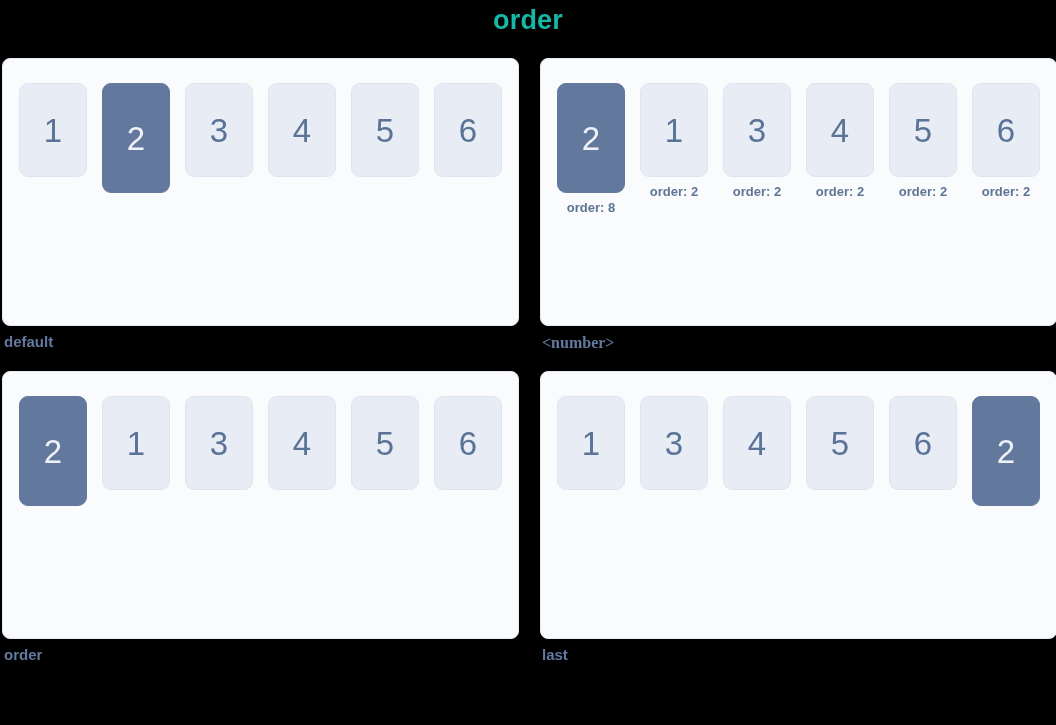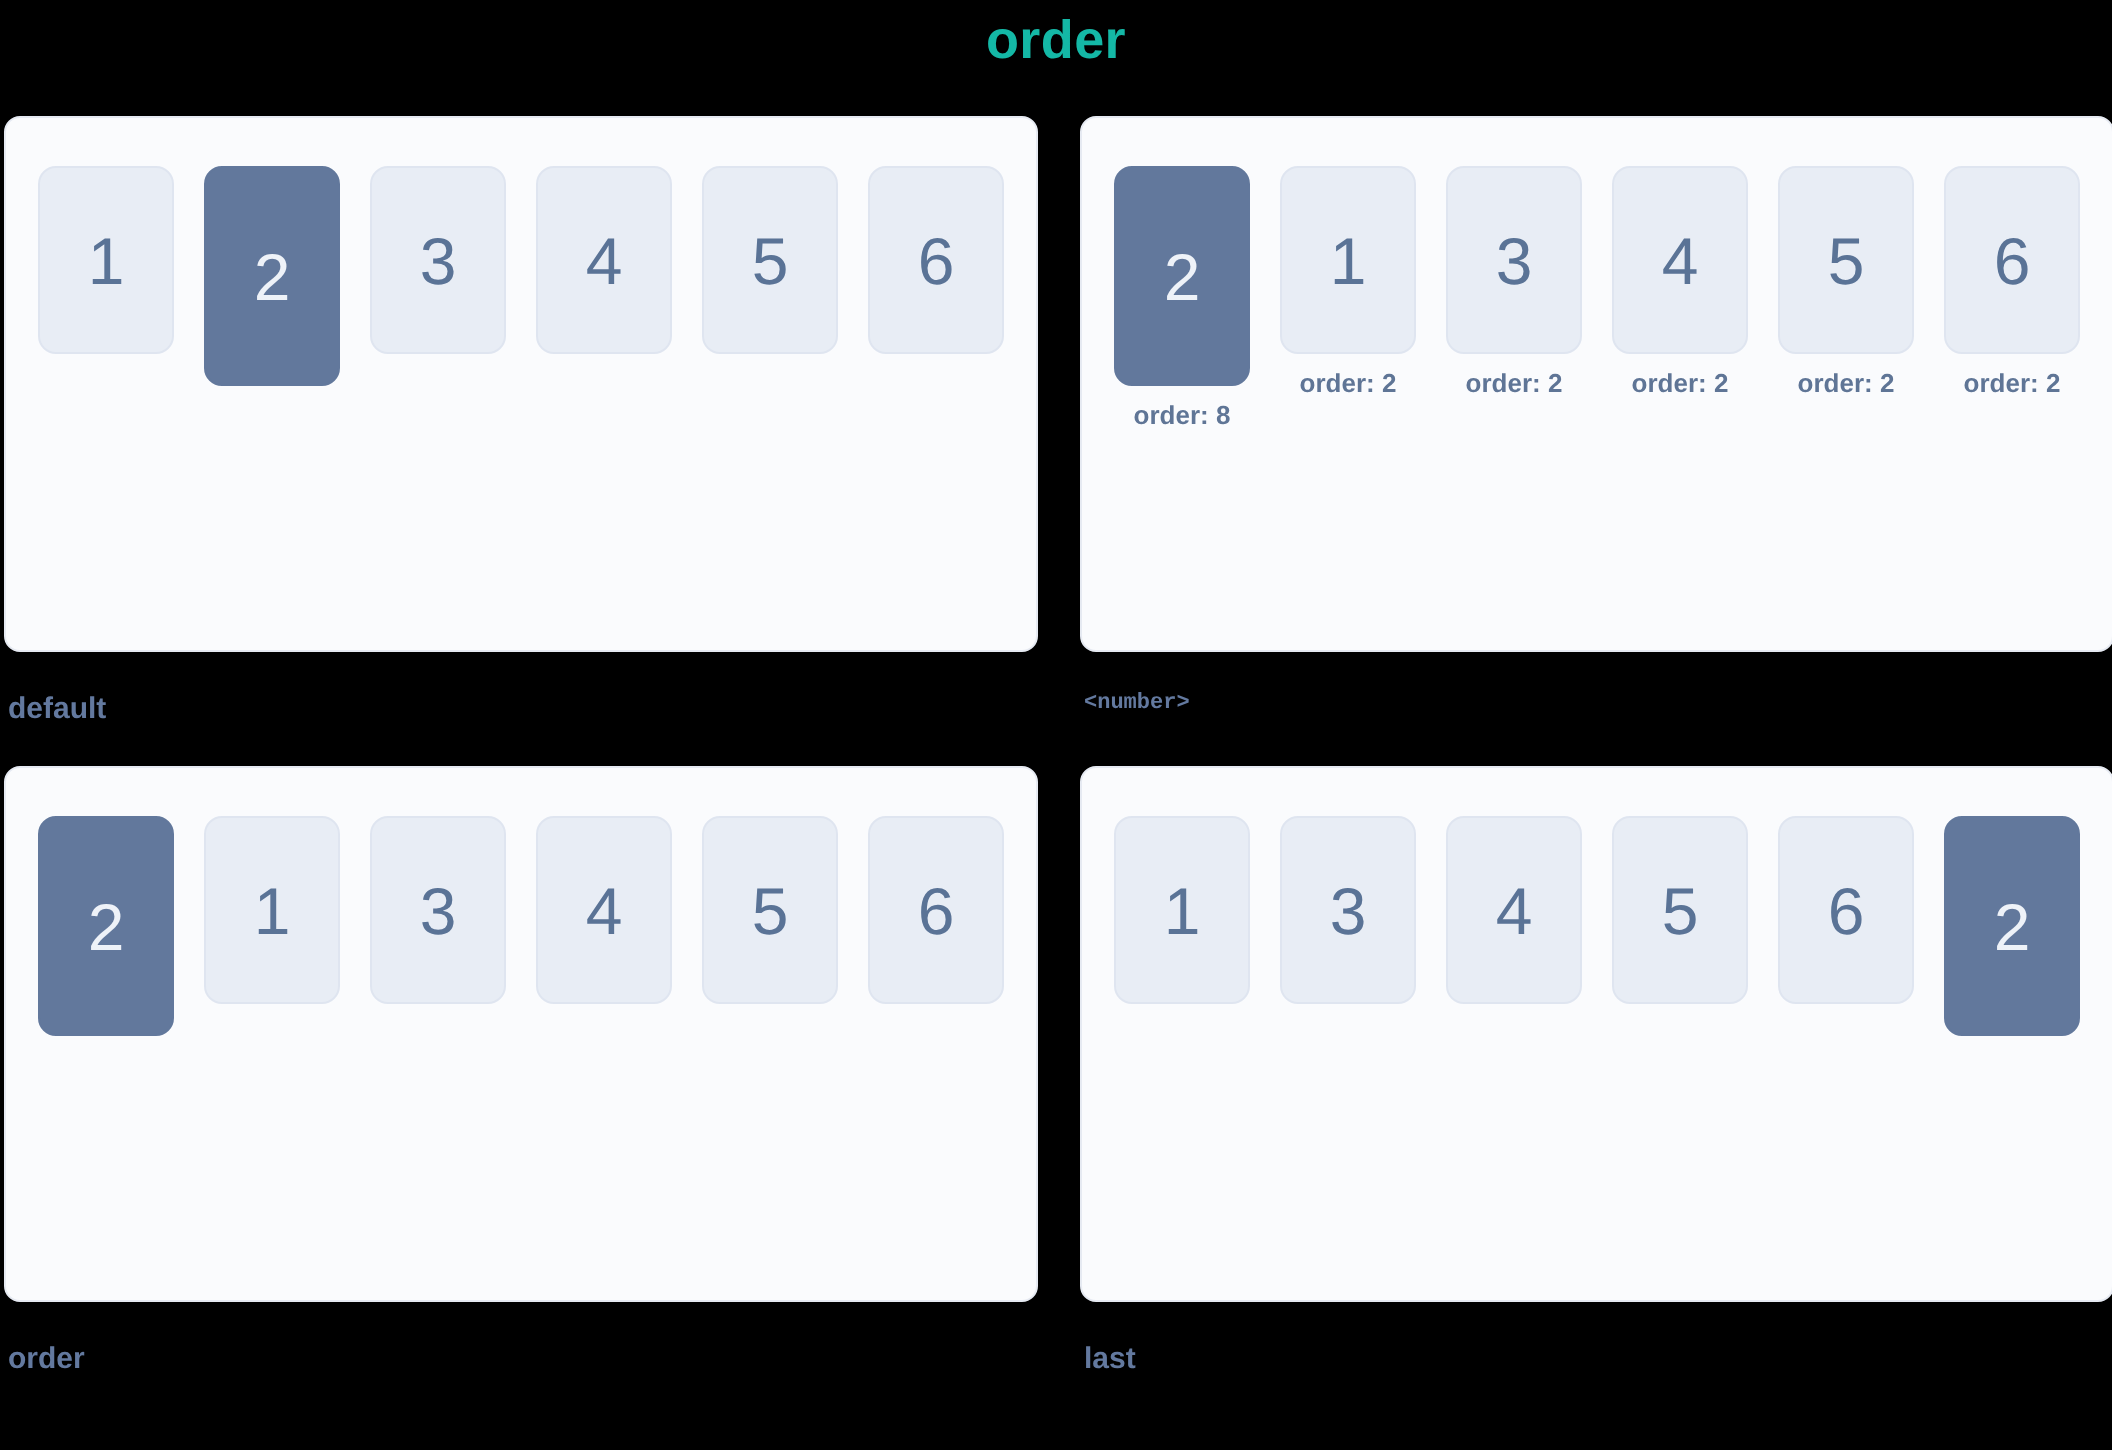--- a/index.html
+++ b/index.html
@@ -96,32 +96,32 @@
   .caption {
     margin-top: 8px;
     font-size: 13px;
     font-weight: bold;
     color: #5f7596;
     white-space: nowrap;
     line-height: 1;
   }
 
   .panel-label {
-    margin-top: 20px;
+    margin-top: 7px;
     margin-left: 2px;
     font-size: 15px;
     font-weight: bold;
     color: #63799f;
     line-height: 1.2;
     white-space: nowrap;
   }
 
   .panel-label.mono {
-    font-family: Liberation Mono, monospace;
-    font-size: 11px;
+    font-family: Liberation Serif, serif;
+    font-size: 16px;
   }
 </style>
 </head>
 <body>
 
 <div id="page-title">order</div>
 
 <div id="grid">
     <div class="demo-block">
       <div class="panel">

